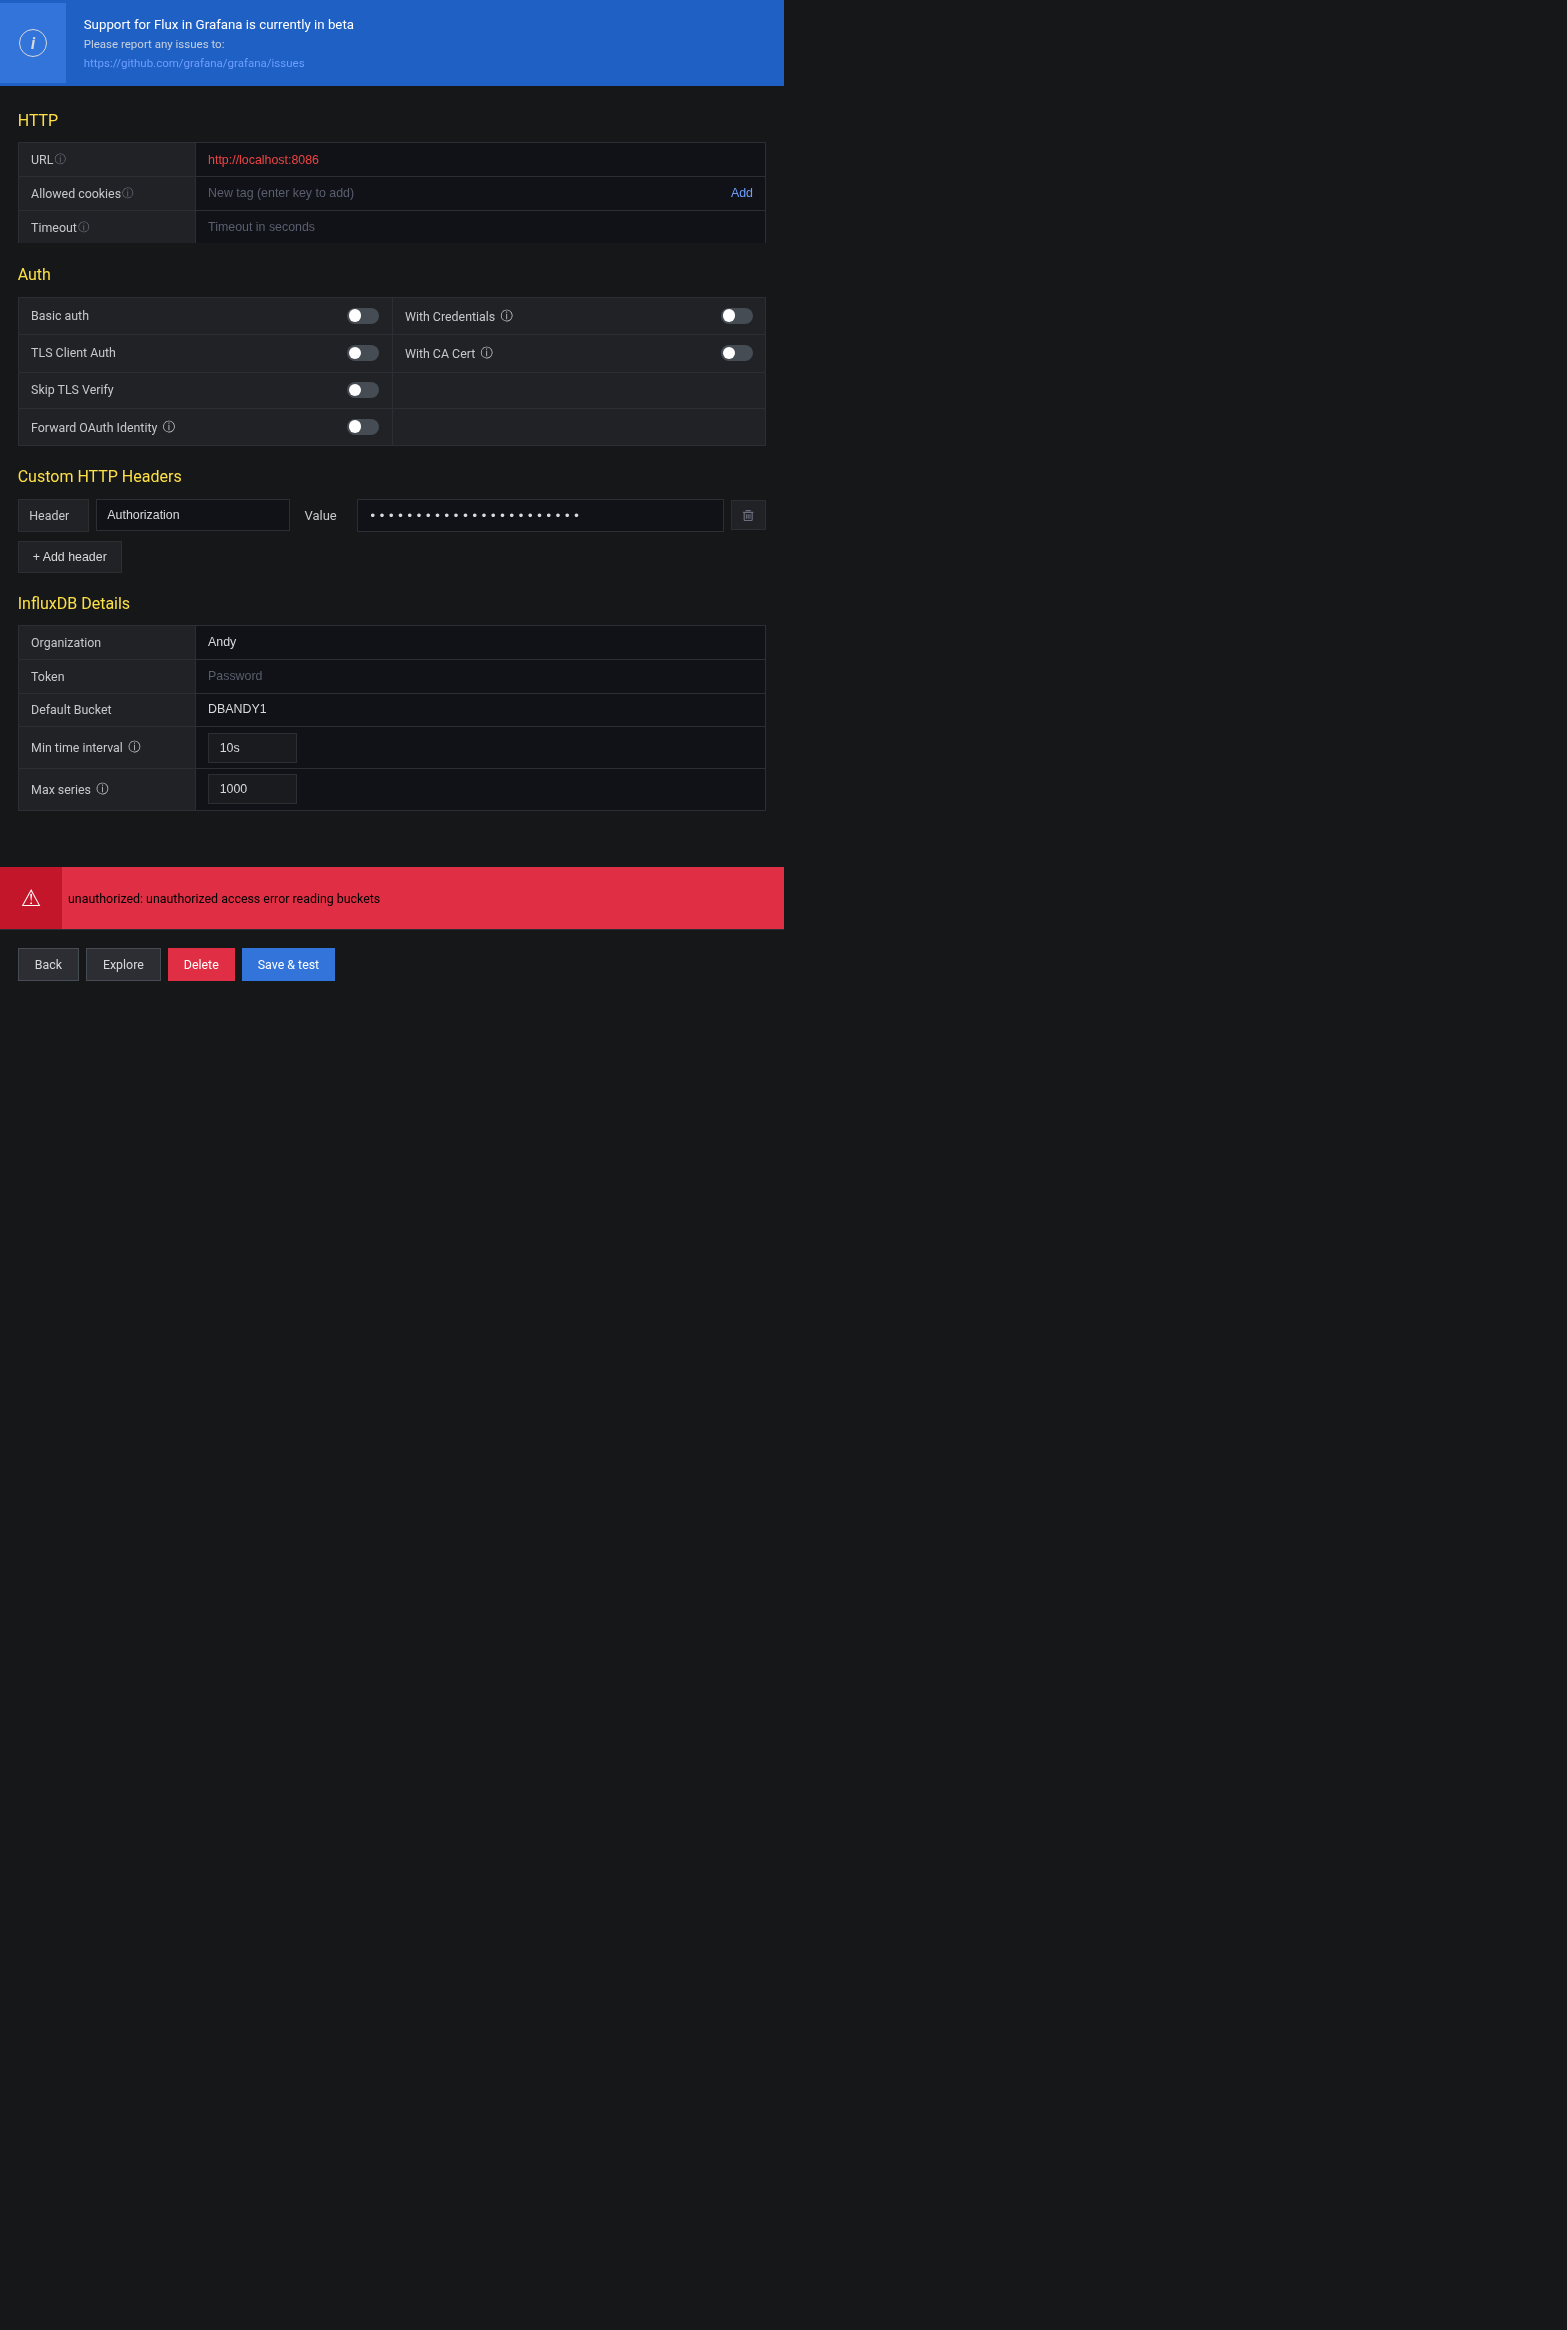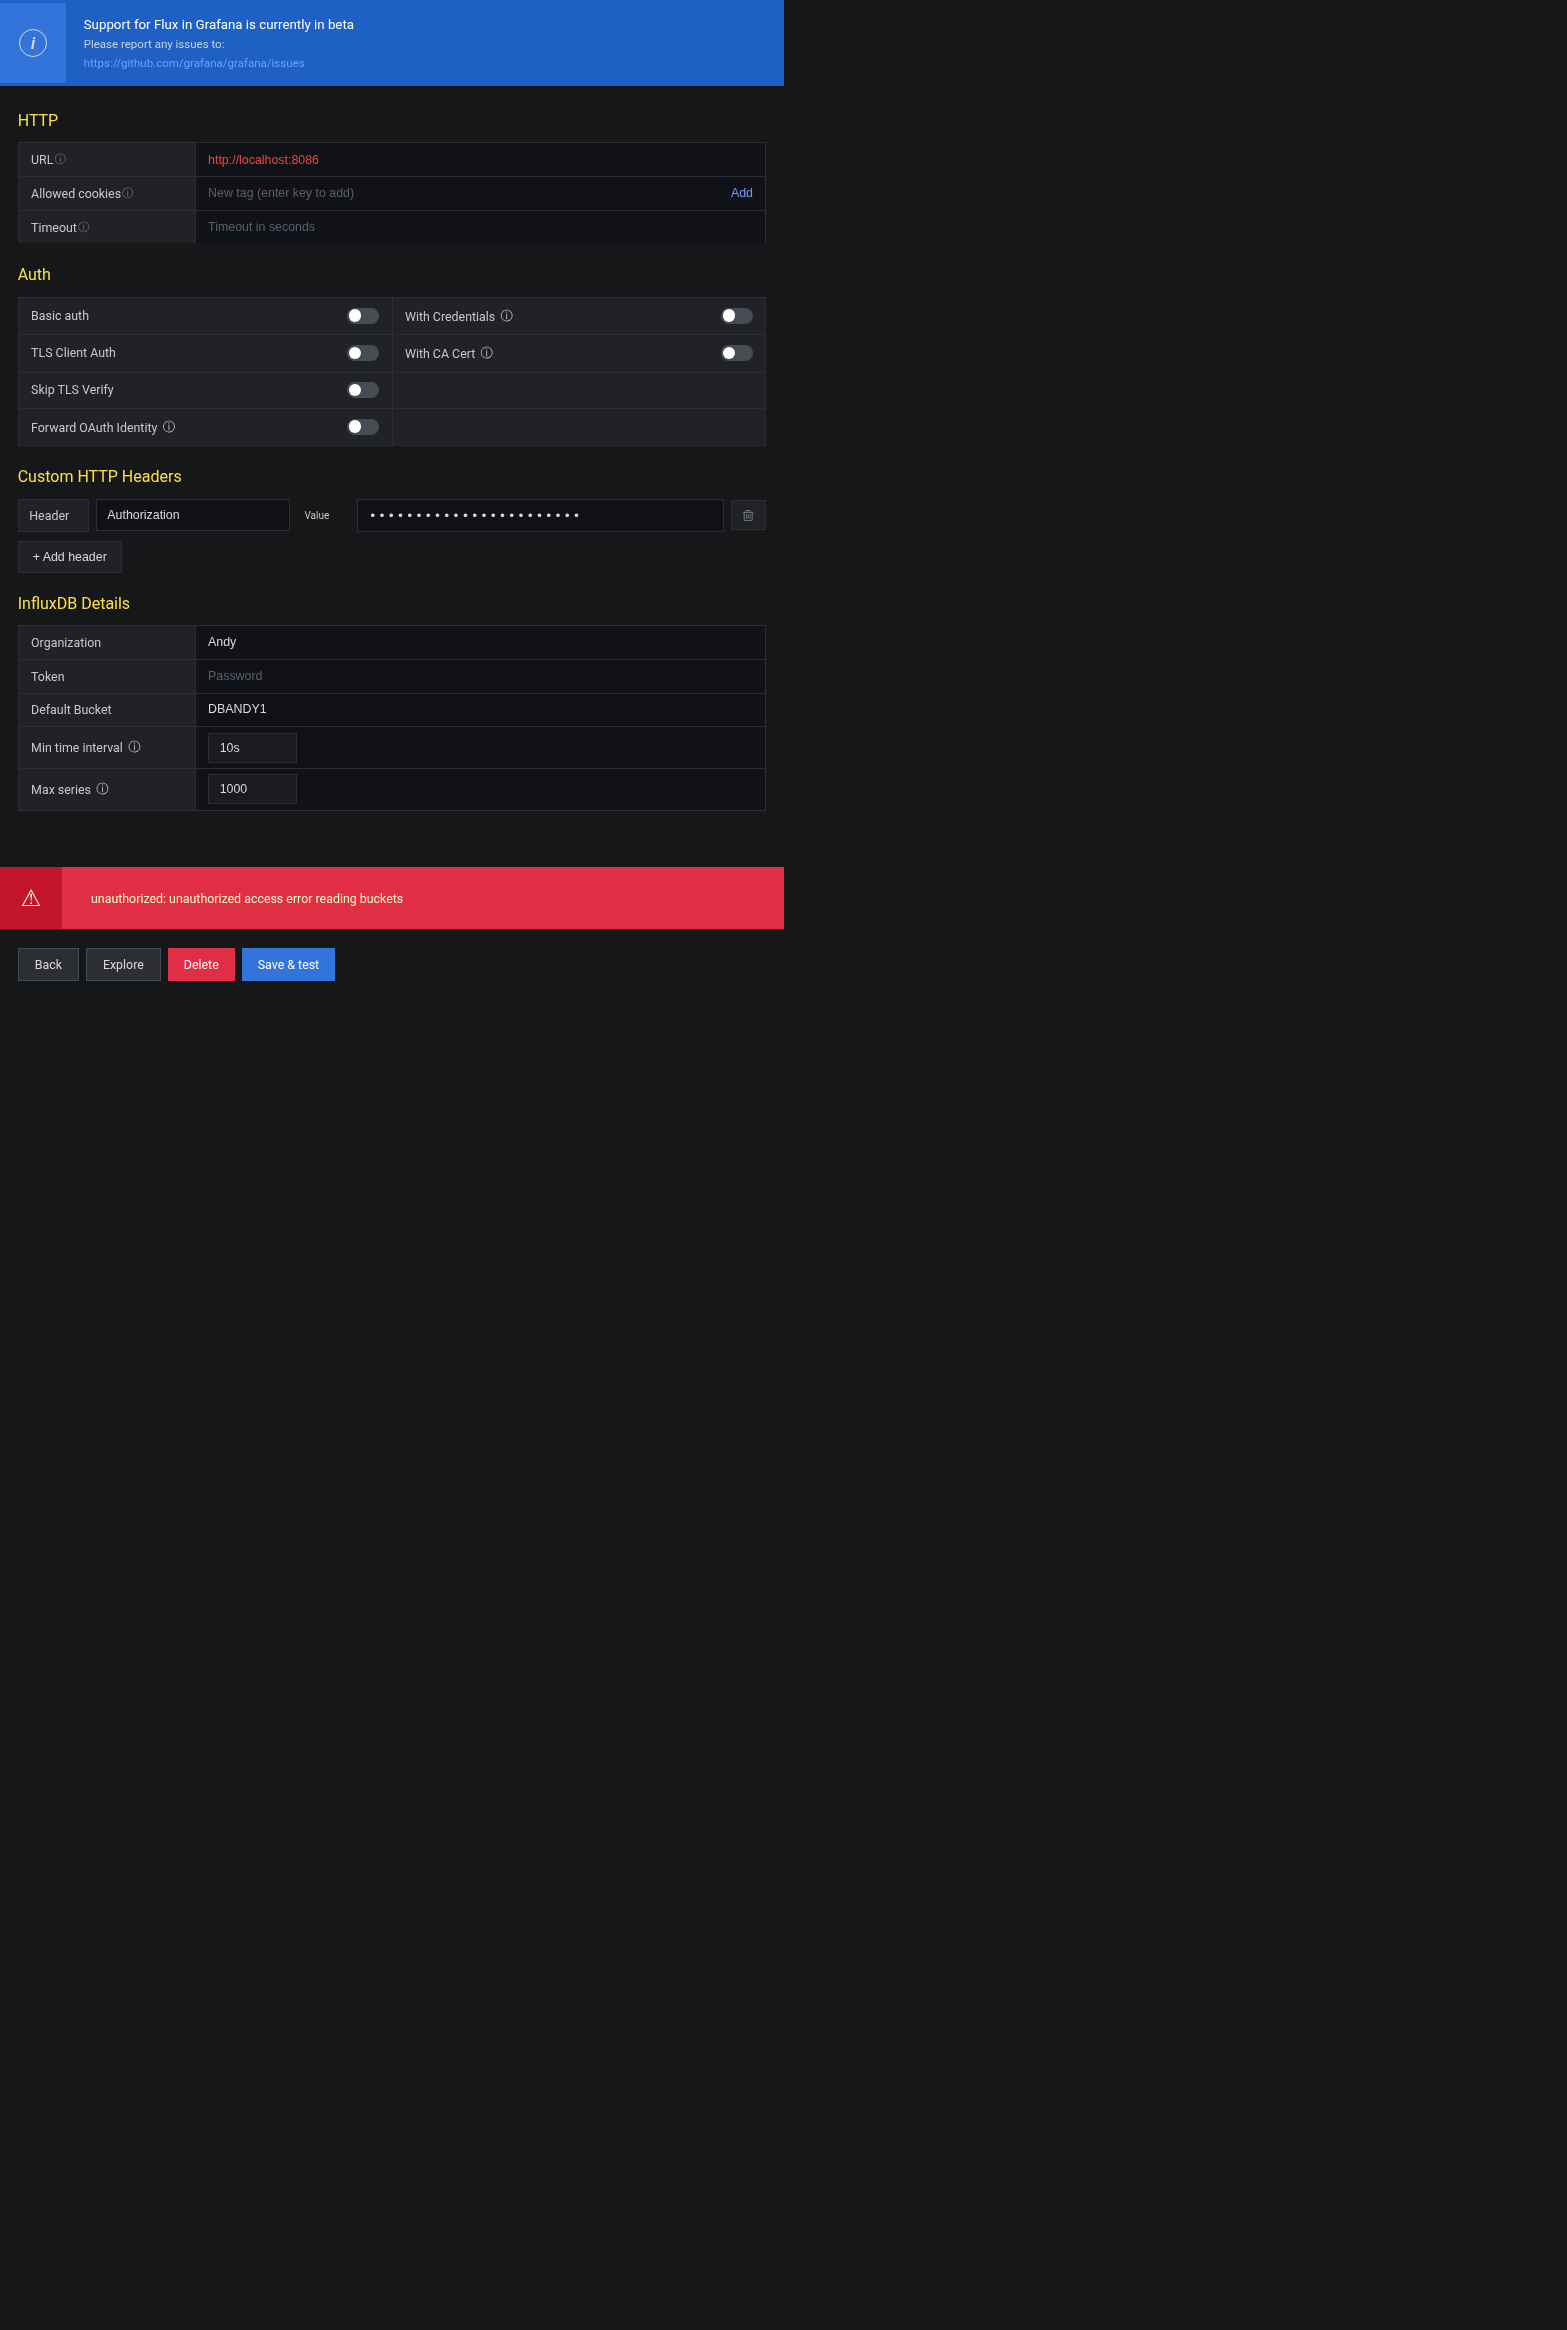--- a/index.html
+++ b/index.html
@@ -277,22 +277,22 @@
       display: flex;
       align-items: center;
       justify-content: center;
       flex-shrink: 0;
     }
     .error-icon-box .warn-icon {
       font-size: 23px;
       color: #fff;
     }
     .error-text {
-      padding: 14px 29px;
-      color: #fef9c3;
+      padding: 14px 6px;
+      color: #000000;
       font-size: 12.4px;
     }
 
     
     .footer-buttons {
       display: flex;
       gap: 7px;
       padding: 17.7px 17.7px;
       background: #161719;
       border-top: 0.9px solid #2c2e33;
@@ -345,21 +345,21 @@
     .auth-cell-label {
       display: flex;
       align-items: center;
       gap: 5.3px;
       color: #c7c8ca;
     }
 
     
     .header-value-label {
       color: #c7c8ca;
-      font-size: 10px;
+      font-size: 13px;
       width: 53px;
       flex-shrink: 0;
     }
   </style>
 </head>
 <body>
 
 <div class="banner">
   <div class="banner-icon-box">
     <div class="info-icon">i</div>

